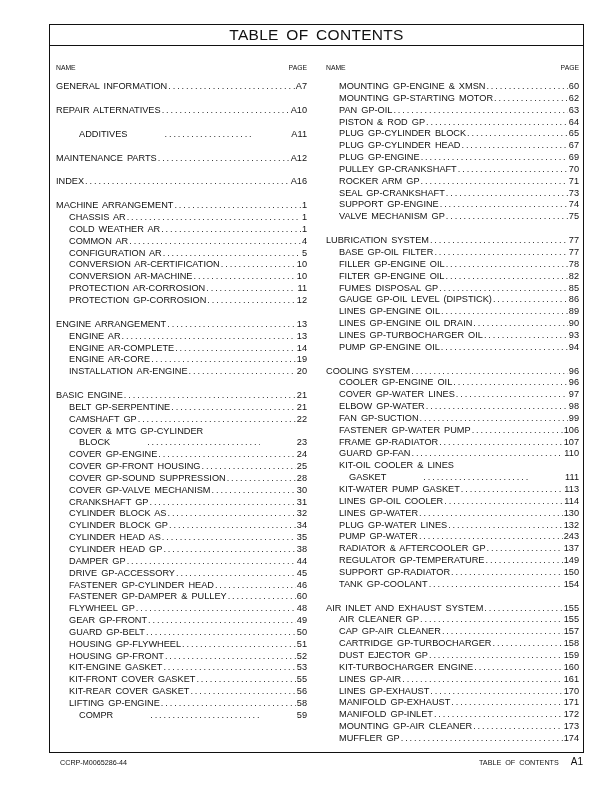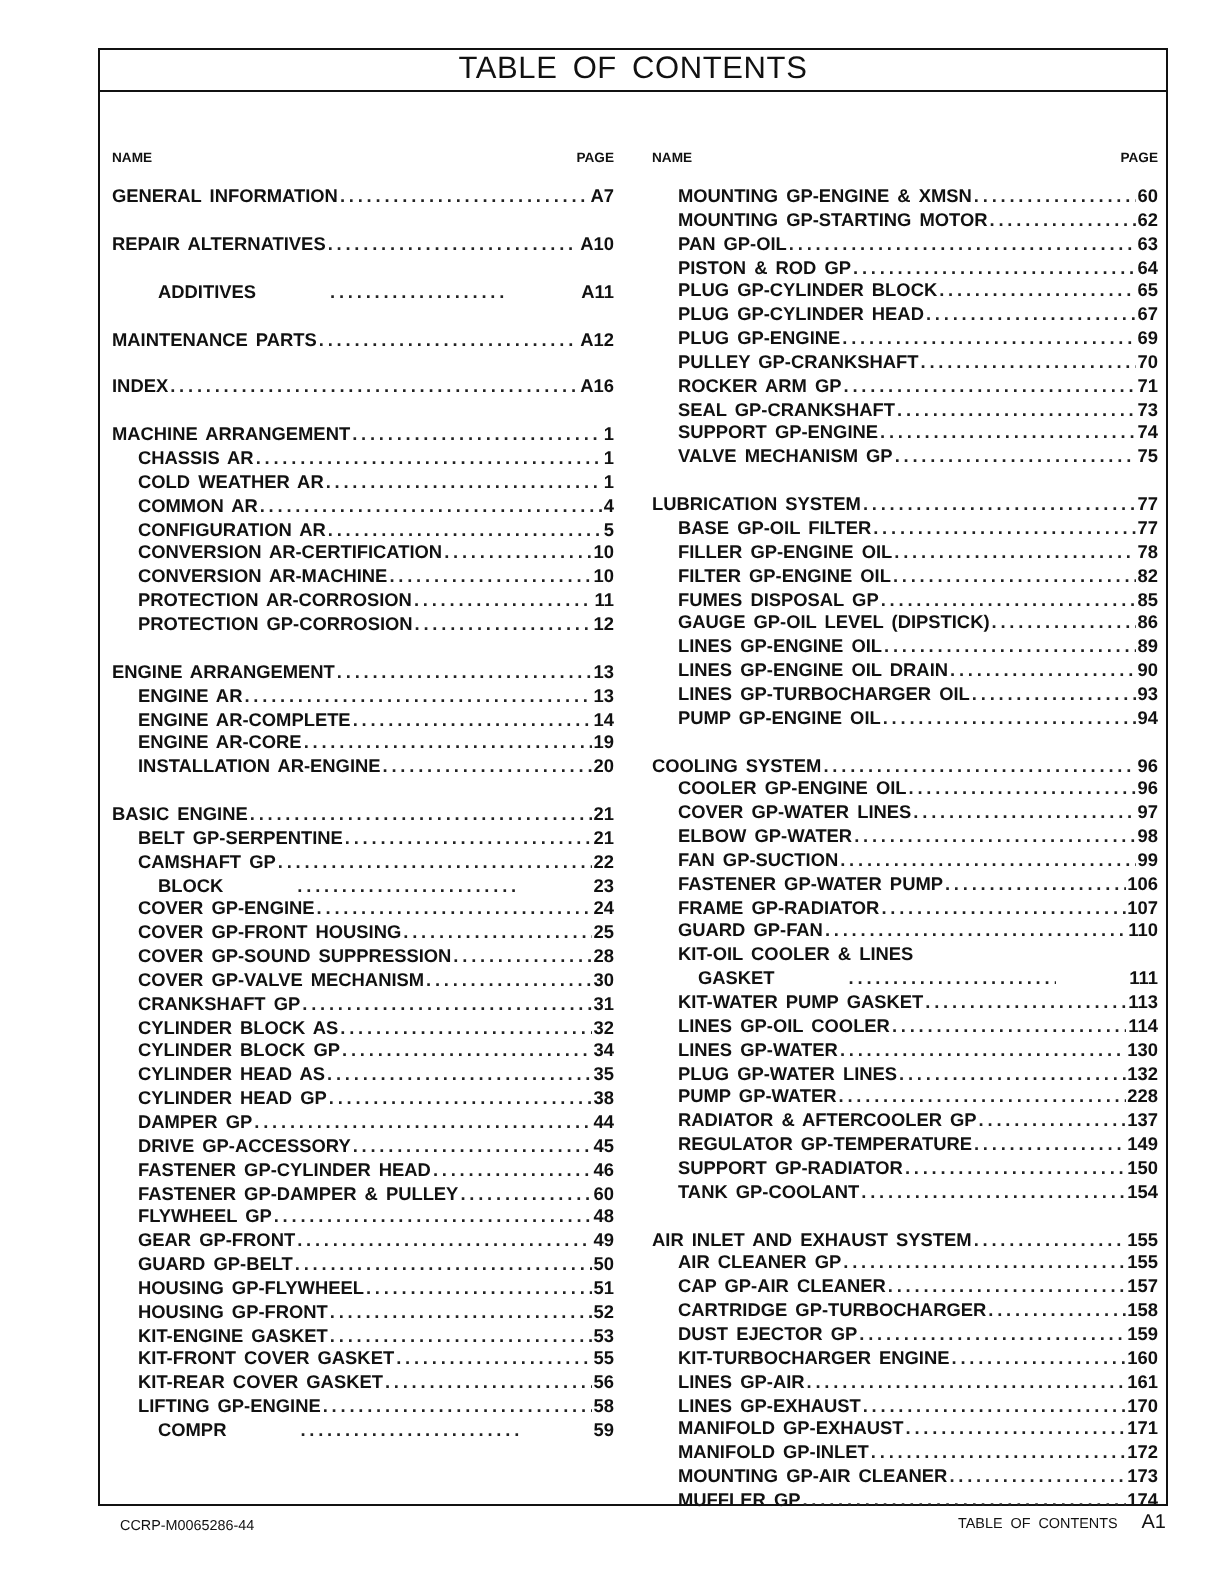--- a/index.html
+++ b/index.html
@@ -2,21 +2,21 @@
 <html><head>
 <meta charset="utf-8">
 <style>
   html, body { margin: 0; padding: 0; background: #ffffff; }
   body { width: 612px; height: 792px; position: relative; overflow: hidden;
          font-family: "Liberation Sans", sans-serif; color: #111; }
   .frame { position: absolute; left: 49px; top: 24px; width: 535px; height: 729px;
            border: 1.3px solid #111; box-sizing: border-box; }
   .title-bar { height: 20px; border-bottom: 1.3px solid #111; text-align: center;
                font-size: 15.5px; line-height: 20px; letter-spacing: 0.3px; word-spacing: 3px; }
-  .col { position: absolute; top: 49px; font-weight: bold; }
+  .col { position: absolute; top: 37px; }
   .col.left { left: 6px; width: 251px; }
   .col.right { left: 276px; width: 253px; }
   .hdr { display: flex; justify-content: space-between; font-size: 6.8px; height: 12px; line-height: 12px; margin-bottom: 7px; }
   .row { display: flex; align-items: baseline; font-size: 9.2px; line-height: 11.85px; height: 11.85px; white-space: nowrap; word-spacing: 1.5px; }
   .row .name { flex: 0 0 auto; }
   .row .dots { flex: 1 1 auto; overflow: hidden; margin: 0 1px; letter-spacing: 1.9px; color: #222; }
   .row .page { flex: 0 0 auto; text-align: right; }
   .row.sub { padding-left: 13px; }
   .row.cont { padding-left: 23px; gap: 36px; }
   .gap { height: 12px; }
@@ -147,20 +147,23 @@
         <div class="row sub">
           <span class="name">BELT GP-SERPENTINE</span>
           <span class="dots">................................................................................</span>
           <span class="page">21</span>
         </div>
         <div class="row sub">
           <span class="name">CAMSHAFT GP</span>
           <span class="dots">................................................................................</span>
           <span class="page">22</span>
         </div>
+        <div class="row sub">
+          <span class="name">COVER &amp; MTG GP-CYLINDER</span>
+        </div>
         <div class="row cont">
           <span class="name">BLOCK</span>
           <span class="dots">................................................................................</span>
           <span class="page">23</span>
         </div>
         <div class="row sub">
           <span class="name">COVER GP-ENGINE</span>
           <span class="dots">................................................................................</span>
           <span class="page">24</span>
         </div>
@@ -459,21 +462,21 @@
           <span class="page">130</span>
         </div>
         <div class="row sub">
           <span class="name">PLUG GP-WATER LINES</span>
           <span class="dots">................................................................................</span>
           <span class="page">132</span>
         </div>
         <div class="row sub">
           <span class="name">PUMP GP-WATER</span>
           <span class="dots">................................................................................</span>
-          <span class="page">228</span>
+          <span class="page">243</span>
         </div>
         <div class="row sub">
           <span class="name">RADIATOR &amp; AFTERCOOLER GP</span>
           <span class="dots">................................................................................</span>
           <span class="page">137</span>
         </div>
         <div class="row sub">
           <span class="name">REGULATOR GP-TEMPERATURE</span>
           <span class="dots">................................................................................</span>
           <span class="page">149</span>

